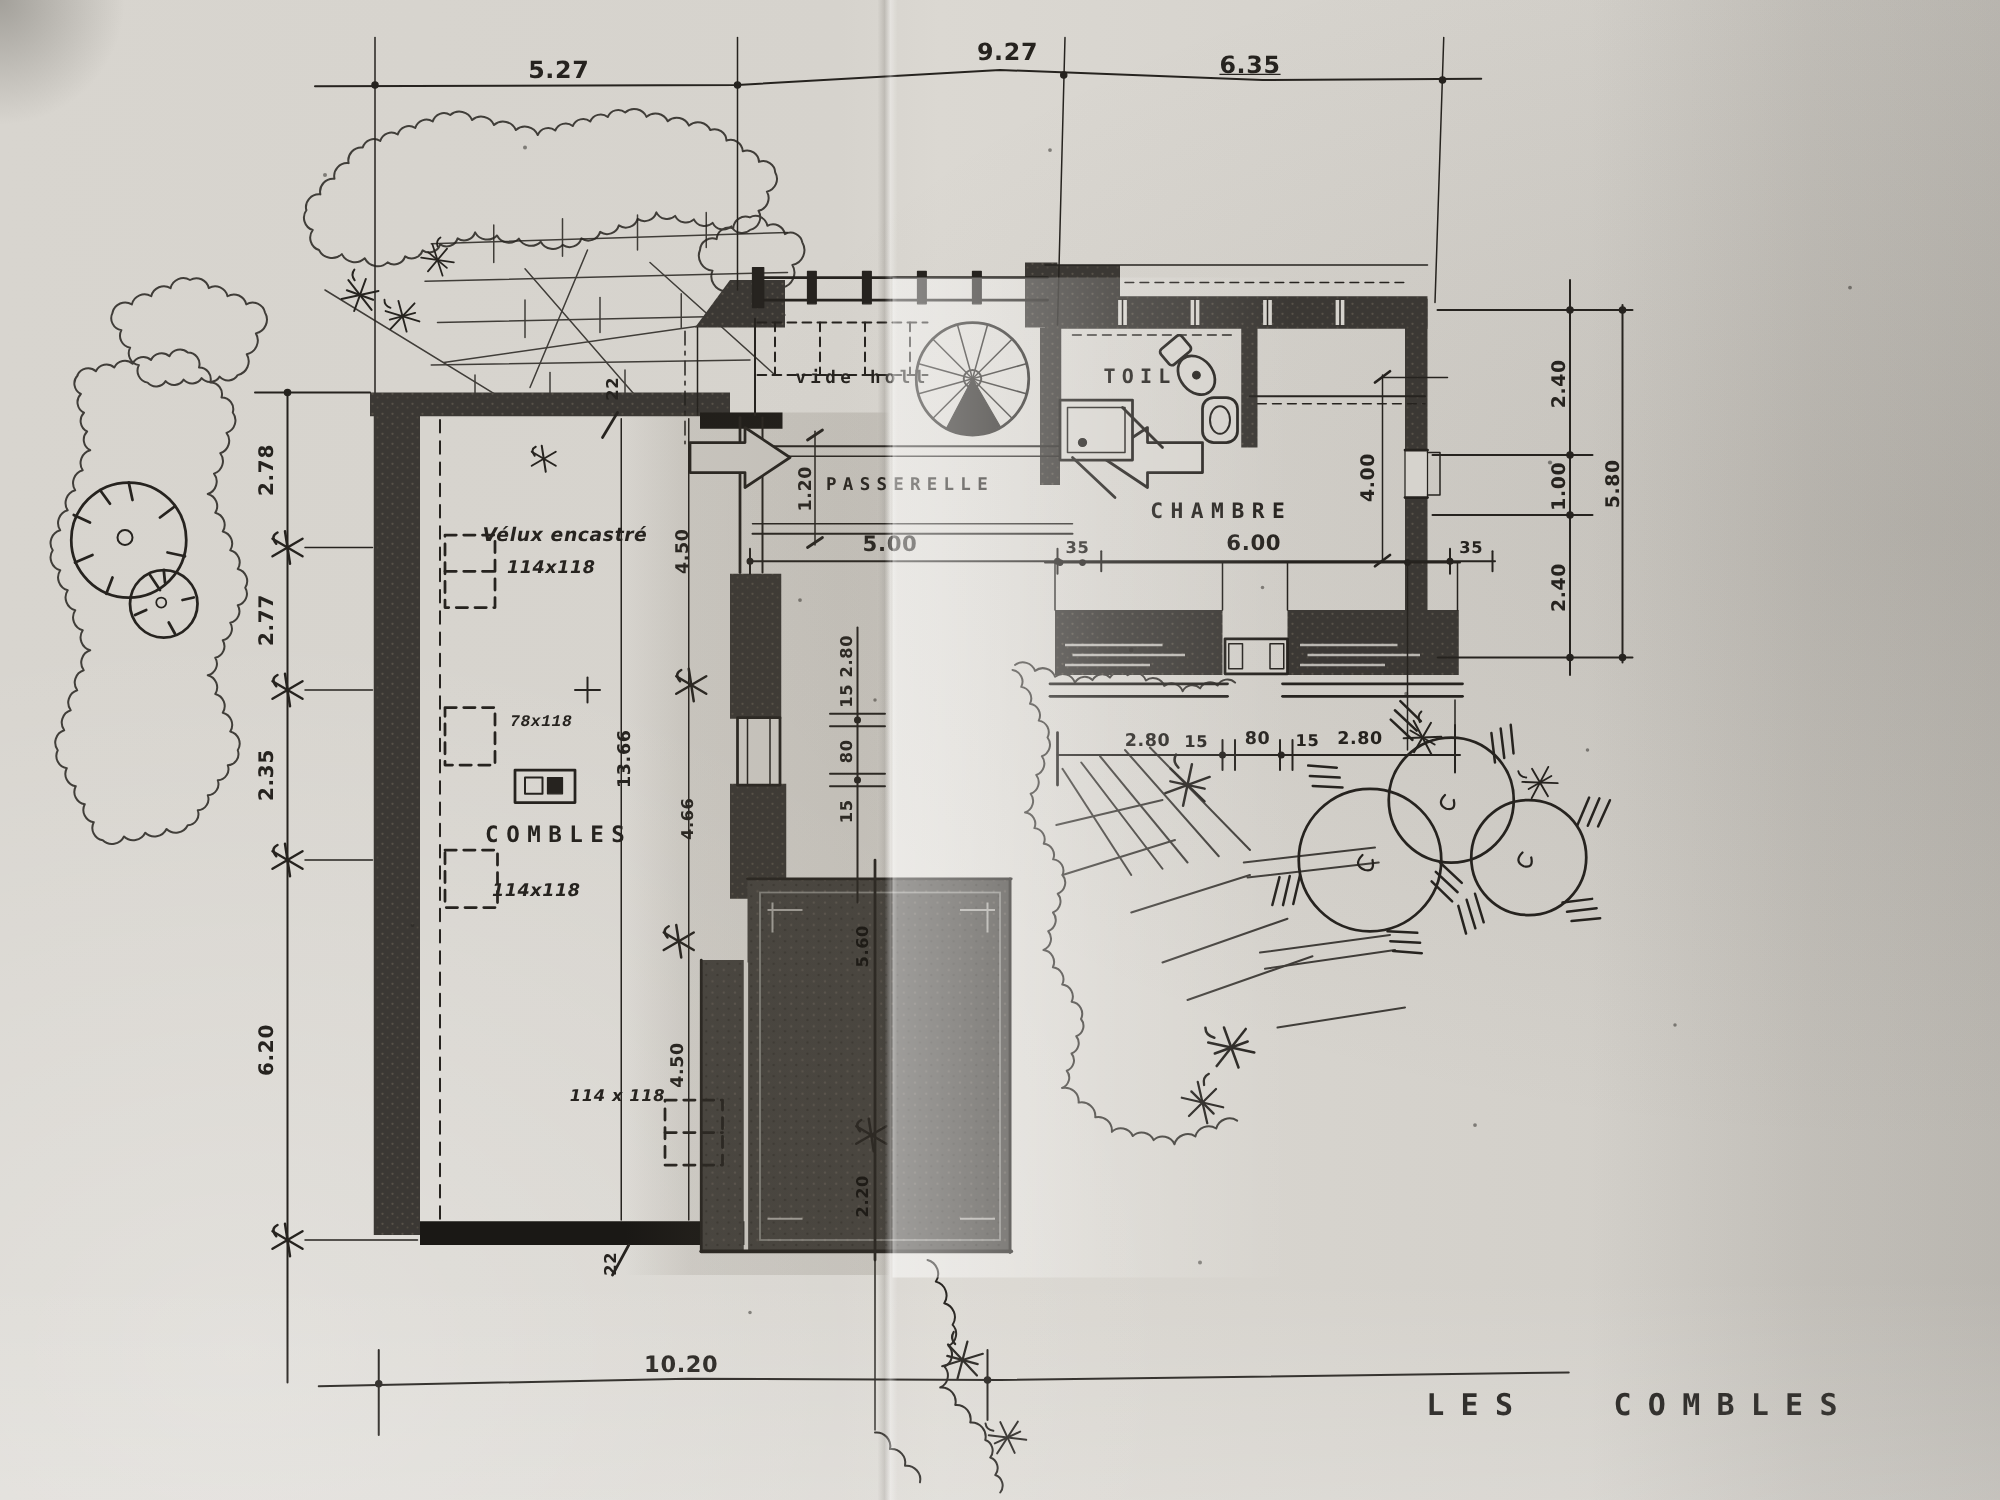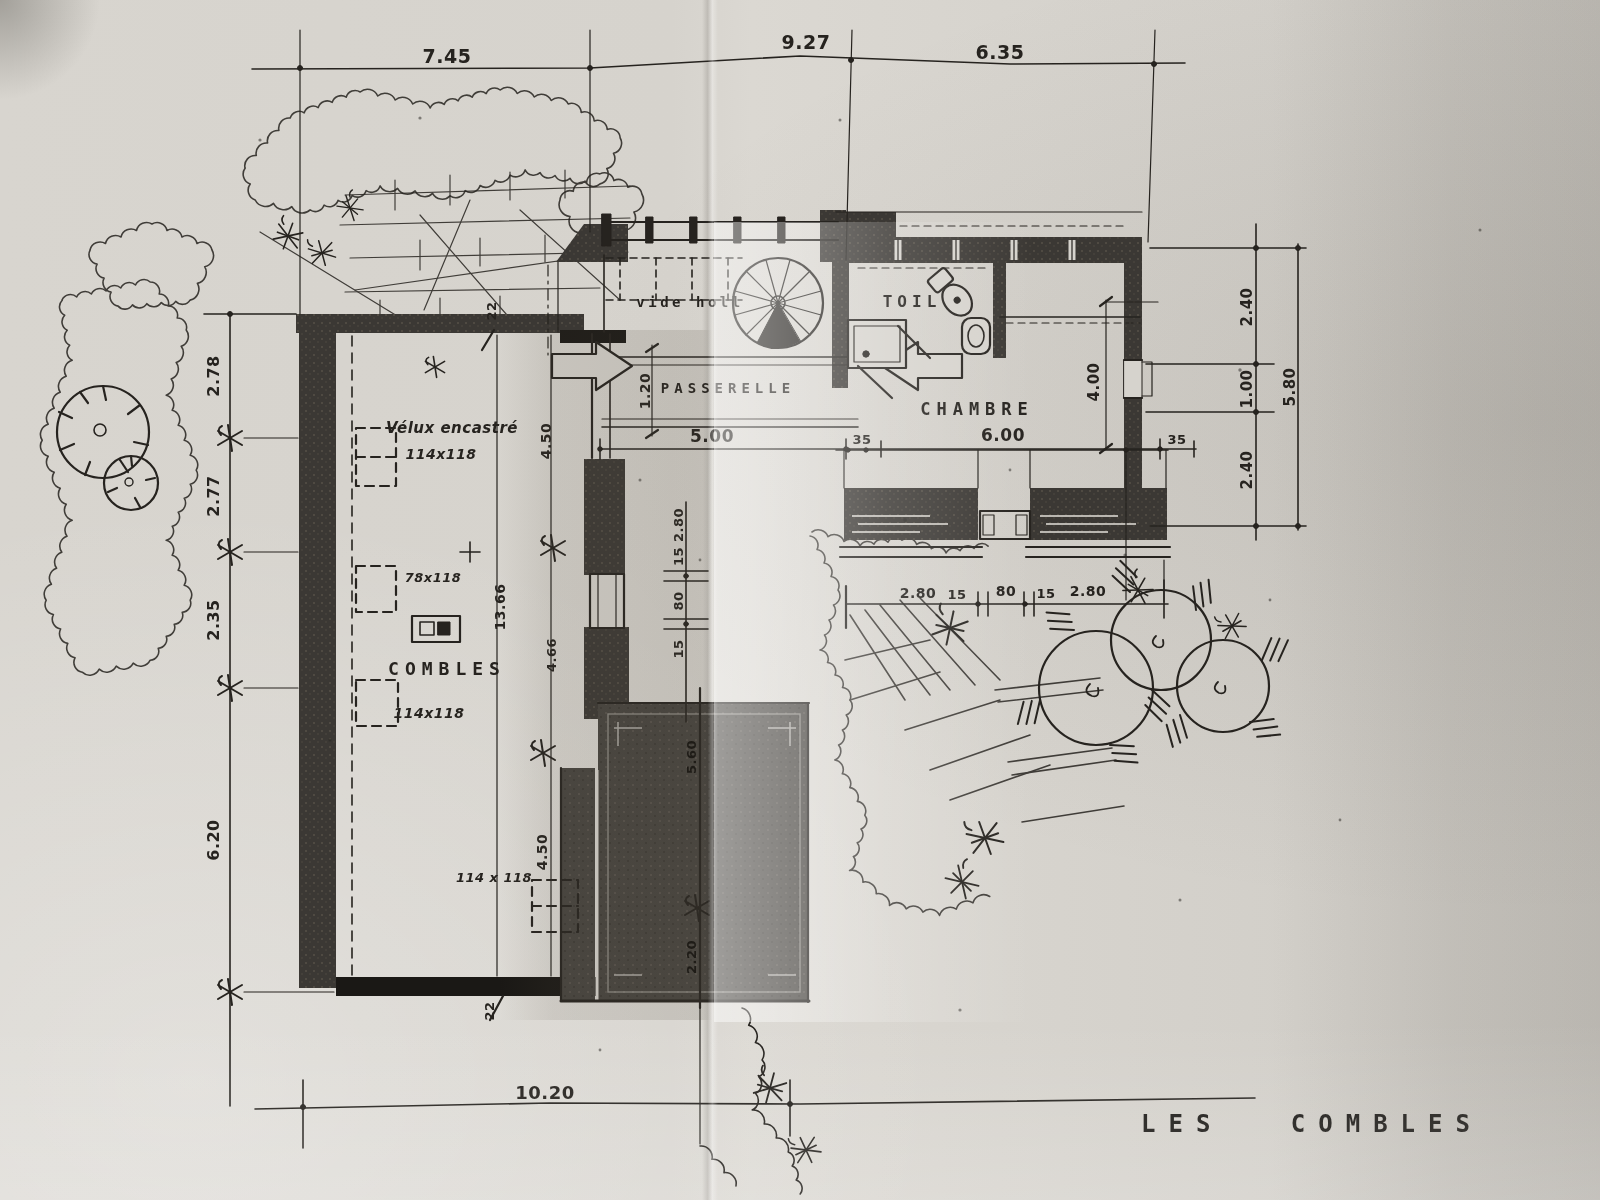--- a/index.html
+++ b/index.html
@@ -468,23 +468,23 @@
     <circle cx="330" cy="740" r="1.5"></circle>
         <circle cx="600" cy="1050" r="1.4"></circle>
         <circle cx="960" cy="1010" r="1.6"></circle>
     <circle cx="1180" cy="900" r="1.5"></circle>
         <circle cx="1340" cy="820" r="1.4"></circle>
         <circle cx="260" cy="140" r="1.6"></circle>
     <circle cx="1480" cy="230" r="1.5"></circle>
   </g>
 </svg>
 
-<div class="lbl" style="left:447px;top:56px;font-size:19px;">7.45</div>
+<div class="lbl" style="left:447px;top:56px;font-size:19px;">5.27</div>
 <div class="lbl" style="left:806px;top:42px;font-size:19px;">9.27</div>
-<div class="lbl" style="left:1000px;top:52px;font-size:19px;">6.35</div>
+<div class="lbl" style="left:1000px;top:52px;font-size:19px;text-decoration:underline;">6.35</div>
 
 <div class="lbl rot" style="left:213px;top:376px;font-size:16px;">2.78</div>
 <div class="lbl rot" style="left:213px;top:496px;font-size:16px;">2.77</div>
 <div class="lbl rot" style="left:213px;top:620px;font-size:16px;">2.35</div>
 <div class="lbl rot" style="left:213px;top:840px;font-size:16px;">6.20</div>
 
 <div class="lbl rot" style="left:1247px;top:307px;font-size:15px;">2.40</div>
 <div class="lbl rot" style="left:1247px;top:389px;font-size:15px;">1.00</div>
 <div class="lbl rot" style="left:1247px;top:470px;font-size:15px;">2.40</div>
 <div class="lbl rot" style="left:1290px;top:387px;font-size:15px;">5.80</div>
@@ -519,21 +519,21 @@
 <div class="lbl" style="left:545px;top:1092px;font-size:18px;">10.20</div>
 
 <div class="lbl room" style="left:690px;top:302px;font-size:14px;letter-spacing:3.5px;">vide holl</div>
 <div class="lbl room" style="left:912px;top:301px;font-size:16px;letter-spacing:5px;">TOIL</div>
 <div class="lbl room" style="left:977px;top:409px;font-size:17px;letter-spacing:6px;">CHAMBRE</div>
 <div class="lbl room" style="left:728px;top:388px;font-size:14px;letter-spacing:5px;">PASSERELLE</div>
 <div class="lbl room" style="left:447px;top:668px;font-size:18px;letter-spacing:6px;">COMBLES</div>
 
 <div class="lbl it" style="left:452px;top:428px;font-size:15px;">Vélux encastré</div>
 <div class="lbl it" style="left:441px;top:454px;font-size:14px;">114x118</div>
-<div class="lbl it" style="left:433px;top:577px;font-size:13px;">78x118</div>
+<div class="lbl it" style="left:433px;top:577px;font-size:13px;font-family:Liberation Mono, monospace;">78x118</div>
 <div class="lbl it" style="left:429px;top:713px;font-size:14px;">114x118</div>
 <div class="lbl it" style="left:494px;top:877px;font-size:13px;">114 x 118</div>
 
 <div class="lbl room" style="left:1312px;top:1124px;font-size:24px;letter-spacing:13px;word-spacing:40px;color:#1d1b18;">LES COMBLES</div>
 
 <div class="ovl" style="left:702px;top:0;width:16px;height:1200px;background:linear-gradient(90deg, rgba(60,55,48,0), rgba(60,55,48,.16) 35%, rgba(255,255,255,.32) 65%, rgba(255,255,255,0));"></div>
 <div class="ovl" style="left:500px;top:330px;width:212px;height:690px;background:linear-gradient(90deg, rgba(88,80,66,0), rgba(88,80,66,.12) 25%, rgba(88,80,66,.16) 95%, rgba(88,80,66,0));"></div>
 <div class="ovl" style="left:714px;top:222px;width:320px;height:800px;background:linear-gradient(90deg, rgba(255,255,255,.48), rgba(255,255,255,.16) 55%, rgba(255,255,255,0));"></div>
 <div class="ovl" style="left:1270px;top:0;width:330px;height:1200px;background:linear-gradient(90deg, rgba(75,70,62,0), rgba(75,70,62,.10) 55%, rgba(75,70,62,.14));"></div>
 <div class="ovl" style="left:0;top:1020px;width:1600px;height:180px;background:linear-gradient(180deg, rgba(255,255,255,0), rgba(255,255,255,.16));"></div>

